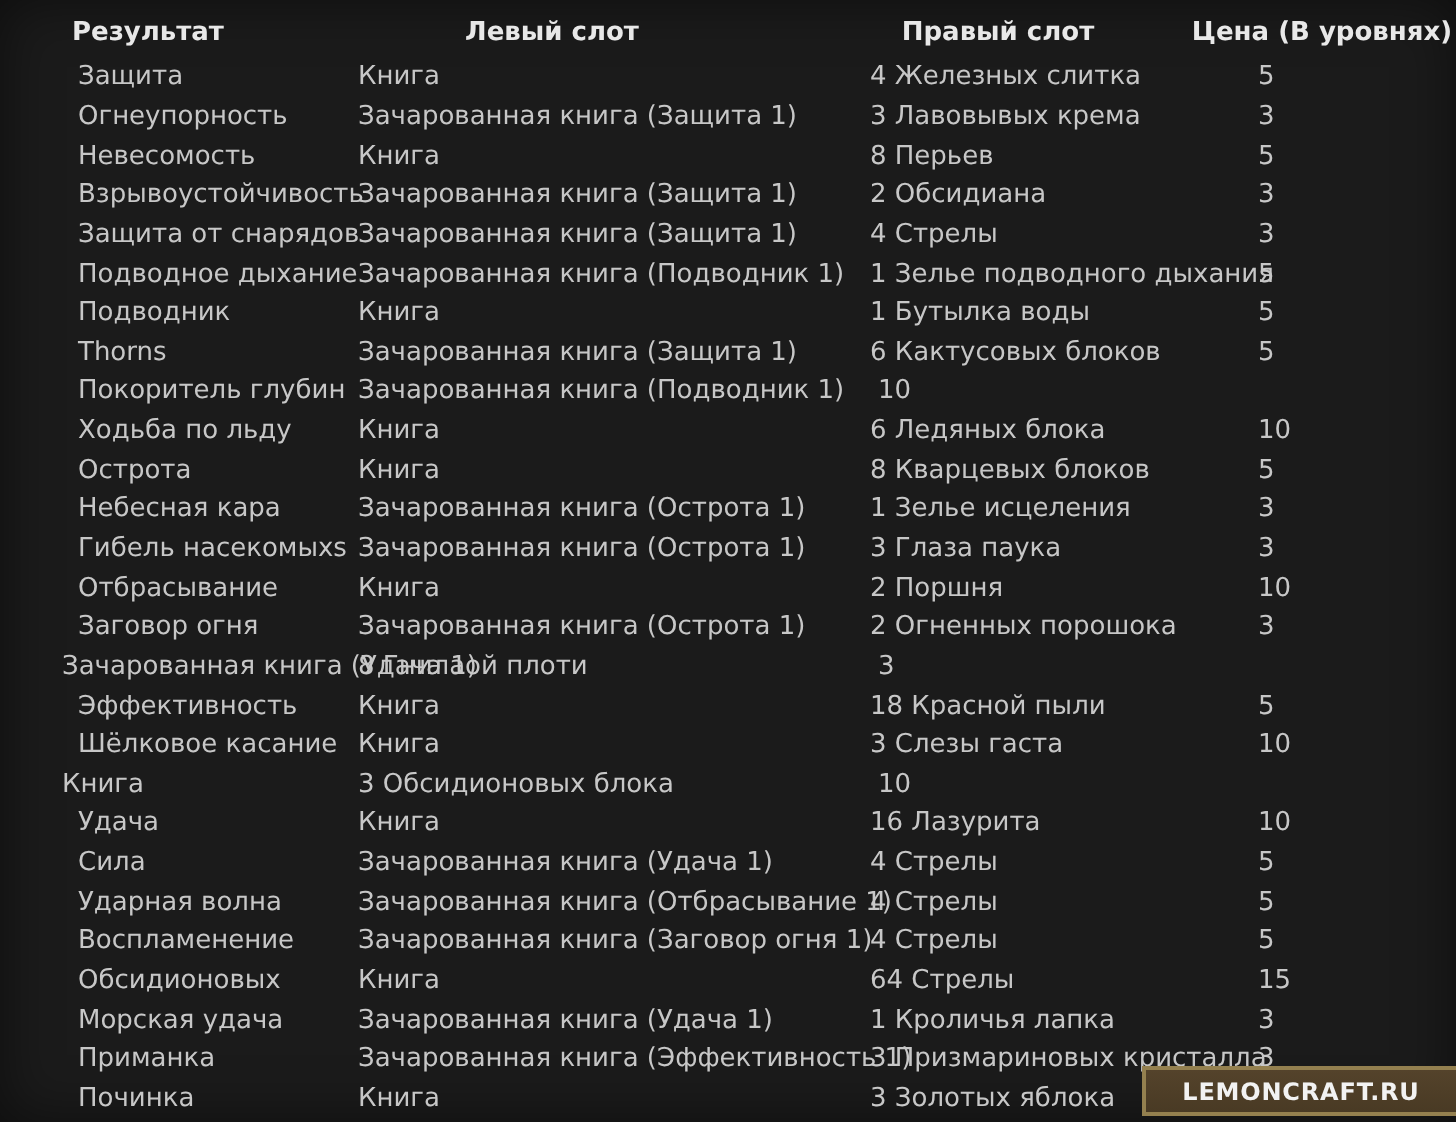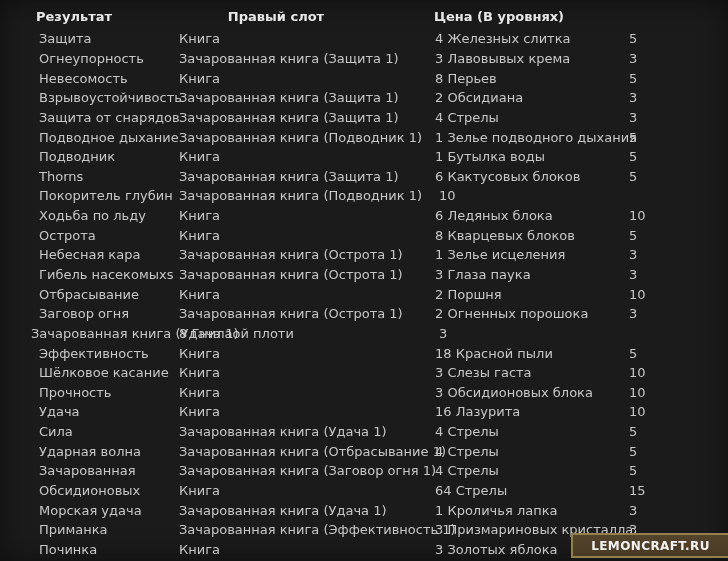--- a/index.html
+++ b/index.html
@@ -47,20 +47,21 @@
     letter-spacing:0.4px; white-space:nowrap;
   }
 </style>
 </head>
 <body>
 
 <div class="page">
   <div class="table">
     <div class="header-row">
       <div class="hdr">Результат</div>
+      <div class="hdr">Левый слот</div>
       <div class="hdr">Правый слот</div>
       <div class="hdr">Цена (В уровнях)</div>
     </div>
     <div class="tbody">
         <div class="row">
           <div class="cell result">Защита</div>
           <div class="cell left">Книга</div>
           <div class="cell right">4 Железных слитка</div>
           <div class="cell price">5</div>
         </div>
@@ -158,21 +159,20 @@
           <div class="cell right">18 Красной пыли</div>
           <div class="cell price">5</div>
         </div>
         <div class="row">
           <div class="cell result">Шёлковое касание</div>
           <div class="cell left">Книга</div>
           <div class="cell right">3 Слезы гаста</div>
           <div class="cell price">10</div>
         </div>
         <div class="row">
-          <div class="cell result">Прочность</div>
           <div class="cell left">Книга</div>
           <div class="cell right">3 Обсидионовых блока</div>
           <div class="cell price">10</div>
         </div>
         <div class="row">
           <div class="cell result">Удача</div>
           <div class="cell left">Книга</div>
           <div class="cell right">16 Лазурита</div>
           <div class="cell price">10</div>
         </div>
@@ -182,21 +182,21 @@
           <div class="cell right">4 Стрелы</div>
           <div class="cell price">5</div>
         </div>
         <div class="row">
           <div class="cell result">Ударная волна</div>
           <div class="cell left">Зачарованная книга (Отбрасывание 1)</div>
           <div class="cell right">4 Стрелы</div>
           <div class="cell price">5</div>
         </div>
         <div class="row">
-          <div class="cell result">Зачарованная</div>
+          <div class="cell result">Воспламенение</div>
           <div class="cell left">Зачарованная книга (Заговор огня 1)</div>
           <div class="cell right">4 Стрелы</div>
           <div class="cell price">5</div>
         </div>
         <div class="row">
           <div class="cell result">Обсидионовых</div>
           <div class="cell left">Книга</div>
           <div class="cell right">64 Стрелы</div>
           <div class="cell price">15</div>
         </div>

